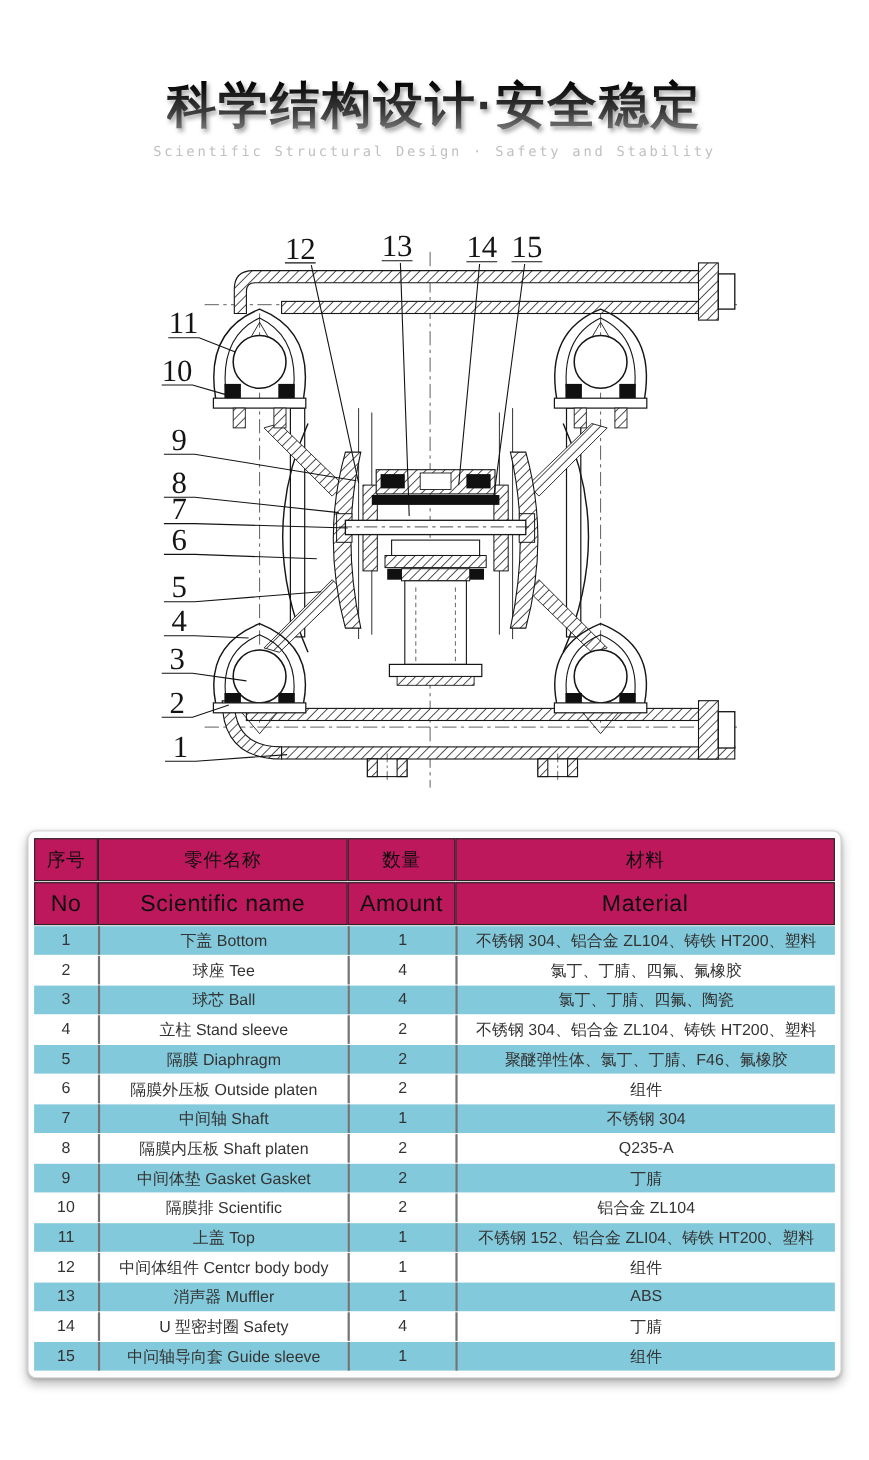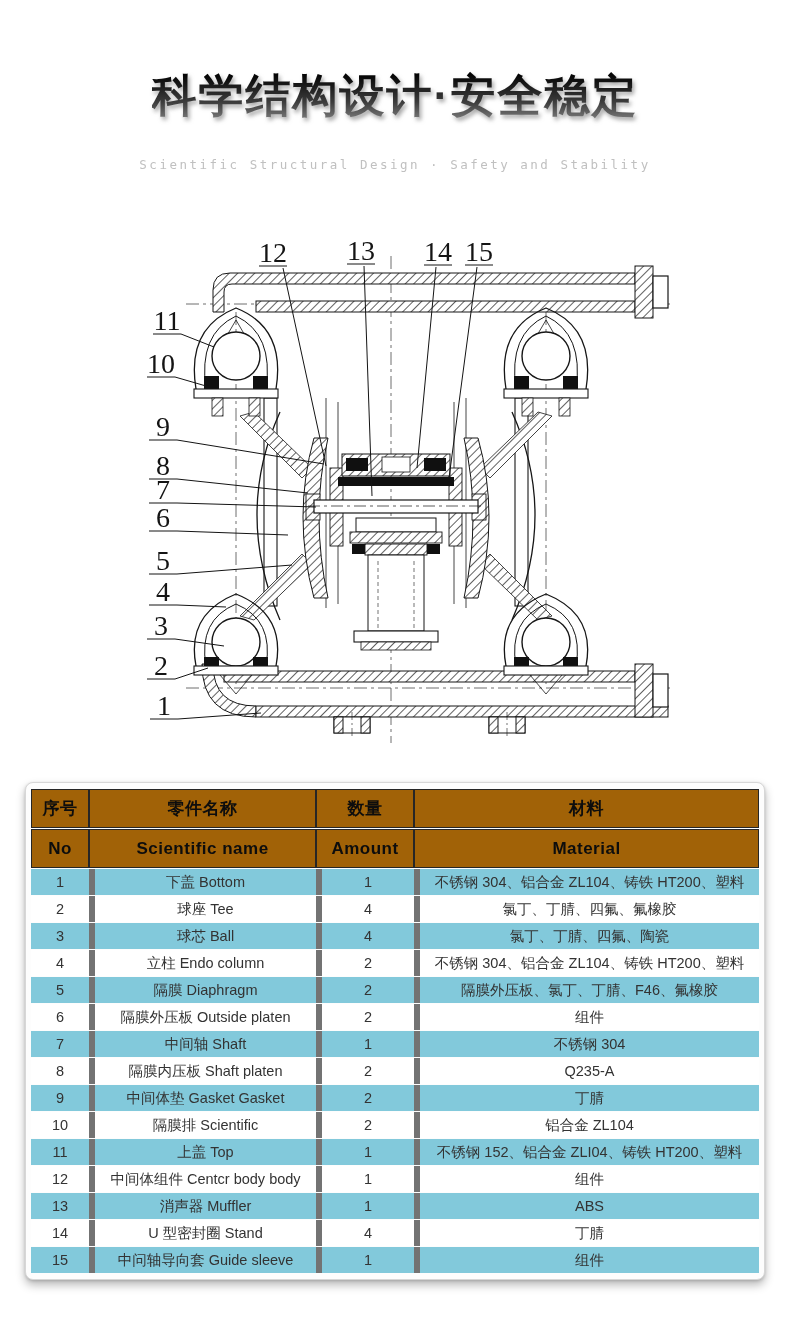--- a/index.html
+++ b/index.html
@@ -16,21 +16,21 @@
   .title-block { padding-top:66px; text-align:center; }
   .main-title {
     display:inline-block;
     font-size:45px; font-weight:900; letter-spacing:2px;
     background:linear-gradient(180deg,#050505 15%,#3c3c3c 60%,#909090 100%);
     -webkit-background-clip:text; background-clip:text;
     color:transparent;
     filter:drop-shadow(2px 3px 2px rgba(90,90,90,.55));
   }
   .sub-title {
-    margin-top:31px;
+    margin-top:4px;
     font-family:"DejaVu Sans Mono", monospace;
     font-size:12.5px; letter-spacing:2.5px;
     color:#c0c0c0;
   }
   
   .diagram-wrap { margin:44px 0 0 116px; width:560px; height:548px; }
   .diagram-wrap svg { width:100%; height:100%; }
   .callout {
     font-family:"Liberation Serif", serif;
     font-size:28px; fill:#141414;
@@ -40,36 +40,36 @@
     width:740px; margin:18px auto 0;
     background:#fdfdfd;
     border:1px solid #d7d7d7;
     border-radius:8px;
     padding:5px;
     box-shadow:0 5px 10px rgba(0,0,0,.28), 0 1px 3px rgba(0,0,0,.15);
   }
   table.parts { width:100%; border-collapse:separate; border-spacing:0 1px; table-layout:fixed; }
   col.c-no{width:58px;} col.c-name{width:227px;} col.c-amt{width:98px;} col.c-mat{width:auto;}
   thead th {
-    background:#a16207;
+    background:#be185d;
     border:1px solid #262626;
-    font-size:17px; font-weight:bold; color:#0d0d0d;
+    font-size:17px; font-weight:normal; color:#0d0d0d;
     height:39px; text-align:center;
     letter-spacing:.5px;
   }
-  thead tr.en th { font-size:17px; }
+  thead tr.en th { font-size:21px; }
   tbody td {
     height:26px; font-size:14.5px; color:#333;
     text-align:center; vertical-align:middle;
     padding:1px 2px;
     overflow:hidden; white-space:nowrap;
   }
   tbody tr:nth-child(odd) td { background:var(--row-blue,#82c9db); }
   tbody tr:nth-child(even) td { background:#fff; }
-  tbody td + td { border-left:6px solid #737373; }
+  tbody td + td { border-left:2px solid #737373; }
 </style>
 </head>
 <body>
 
 <div class="page">
 
   <div class="title-block">
     <div class="main-title">科学结构设计·安全稳定</div>
     <div class="sub-title">Scientific Structural Design · Safety and Stability</div>
   </div>
@@ -272,29 +272,29 @@
             <td>氯丁、丁腈、四氟、氟橡胶</td>
           </tr>
           <tr>
             <td>3</td>
             <td>球芯 Ball</td>
             <td>4</td>
             <td>氯丁、丁腈、四氟、陶瓷</td>
           </tr>
           <tr>
             <td>4</td>
-            <td>立柱 Endo column</td>
+            <td>立柱 Stand sleeve</td>
             <td>2</td>
             <td>不锈钢 304、铝合金 ZL104、铸铁 HT200、塑料</td>
           </tr>
           <tr>
             <td>5</td>
             <td>隔膜 Diaphragm</td>
             <td>2</td>
-            <td>隔膜外压板、氯丁、丁腈、F46、氟橡胶</td>
+            <td>聚醚弹性体、氯丁、丁腈、F46、氟橡胶</td>
           </tr>
           <tr>
             <td>6</td>
             <td>隔膜外压板 Outside platen</td>
             <td>2</td>
             <td>组件</td>
           </tr>
           <tr>
             <td>7</td>
             <td>中间轴 Shaft</td>
@@ -332,21 +332,21 @@
             <td>组件</td>
           </tr>
           <tr>
             <td>13</td>
             <td>消声器 Muffler</td>
             <td>1</td>
             <td>ABS</td>
           </tr>
           <tr>
             <td>14</td>
-            <td>U 型密封圈 Stand</td>
+            <td>U 型密封圈 Safety</td>
             <td>4</td>
             <td>丁腈</td>
           </tr>
           <tr>
             <td>15</td>
             <td>中问轴导向套 Guide sleeve</td>
             <td>1</td>
             <td>组件</td>
           </tr>
         </tbody>

